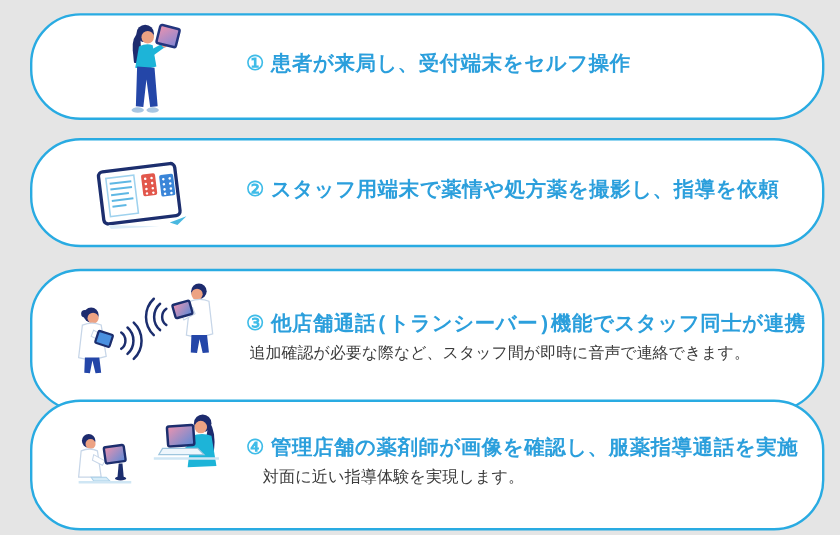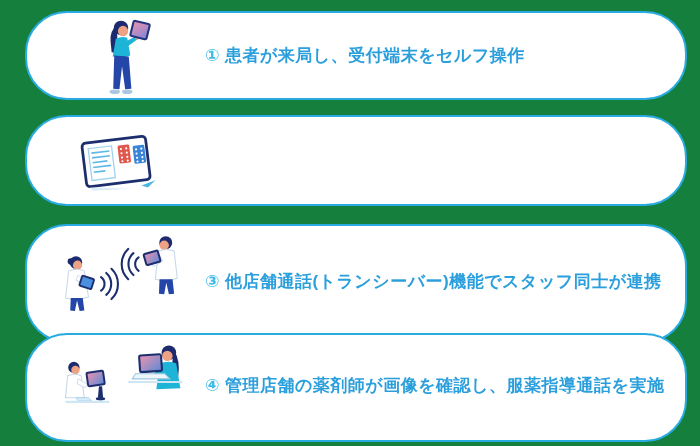--- a/index.html
+++ b/index.html
@@ -1,20 +1,20 @@
 <!DOCTYPE html>
 <html><head>
 <meta charset="utf-8">
 <style>
   * { margin:0; padding:0; box-sizing:border-box; }
   html,body { background:#ffffff; }
   body { font-family:"Liberation Sans","DejaVu Sans",sans-serif; }
   .page {
-    position:relative; width:700px; height:446px; background:#15803d;
-    overflow:hidden; margin:0 auto;
+    position:relative; width:700px; height:446px; background:#e5e5e5;
+    overflow:hidden; margin:0 auto;font-family:Liberation Mono, monospace;
   }
   .step-box {
     position:absolute; left:25px; width:662px;
     background:#ffffff; border:2px solid #29abe2; border-radius:42px;
   }
   .step-1 { top:11px;  height:89px; }
   .step-2 { top:115px; height:91px; }
   .step-3 { top:224px; height:119px; }
   .step-4 { top:333px; height:109px; }
 
@@ -120,20 +120,23 @@
               <circle cx="63" cy="28.5" r="1"></circle>
             <circle cx="58" cy="32" r="1"></circle>
               <circle cx="63" cy="32" r="1"></circle>
           </g>
         </g>
         <path d="M62,52 l13,-5 -7,7 z" fill="#49b8e0"></path>
         <path d="M14,54 l40,1 -38,2 z" fill="#dcedf8"></path>
       </svg>
     </div>
     <div class="texts">
+      <div class="step-title">
+        <span class="step-number">②</span><span>スタッフ用端末で薬情や処方薬を撮影し、指導を依頼</span>
+      </div>
     </div>
   </section>
 
   <section class="step-box step-3">
     <div class="illu">
       <svg width="142" height="82" viewBox="0 0 136 78">
 
         <circle cx="17" cy="27" r="3" fill="#1d2b6e"></circle>
         <circle cx="22" cy="28" r="6" fill="#1d2b6e"></circle>
         <circle cx="23.5" cy="30.5" r="4.4" fill="#eda283"></circle>
@@ -170,20 +173,21 @@
               <stop offset="1" stop-color="#5a8ad8"></stop>
           </linearGradient>
         </defs>
       </svg>
     </div>
     <div class="texts">
       <div class="step-title">
         <span class="step-number">③</span><span>他店舗通話(トランシーバー)機能でスタッフ同士が連携</span>
       </div>
       <div class="step-desc">
+        <span class="desc-line">追加確認が必要な際など、スタッフ間が即時に音声で連絡できます。</span>
       </div>
     </div>
   </section>
 
   <section class="step-box step-4">
     <div class="illu">
       <svg width="142" height="84" viewBox="0 0 136 80">
         <defs>
           <linearGradient id="g4a" x1="0" y1="0" x2="1" y2="1">
             <stop offset="0" stop-color="#ef93ae"></stop>
@@ -220,17 +224,18 @@
         </g>
         <path d="M79,32 l28,0 5,5 -36,0 z" fill="#eef6fc" stroke="#9fc6de" stroke-width="1"></path>
         <path d="M72,40 l52,0" stroke="#cfe6f4" stroke-width="2"></path>
       </svg>
     </div>
     <div class="texts">
       <div class="step-title">
         <span class="step-number">④</span><span>管理店舗の薬剤師が画像を確認し、服薬指導通話を実施</span>
       </div>
       <div class="step-desc">
+        <span class="desc-line">対面に近い指導体験を実現します。</span>
       </div>
     </div>
   </section>
 
 </div>
 
 </body></html>

